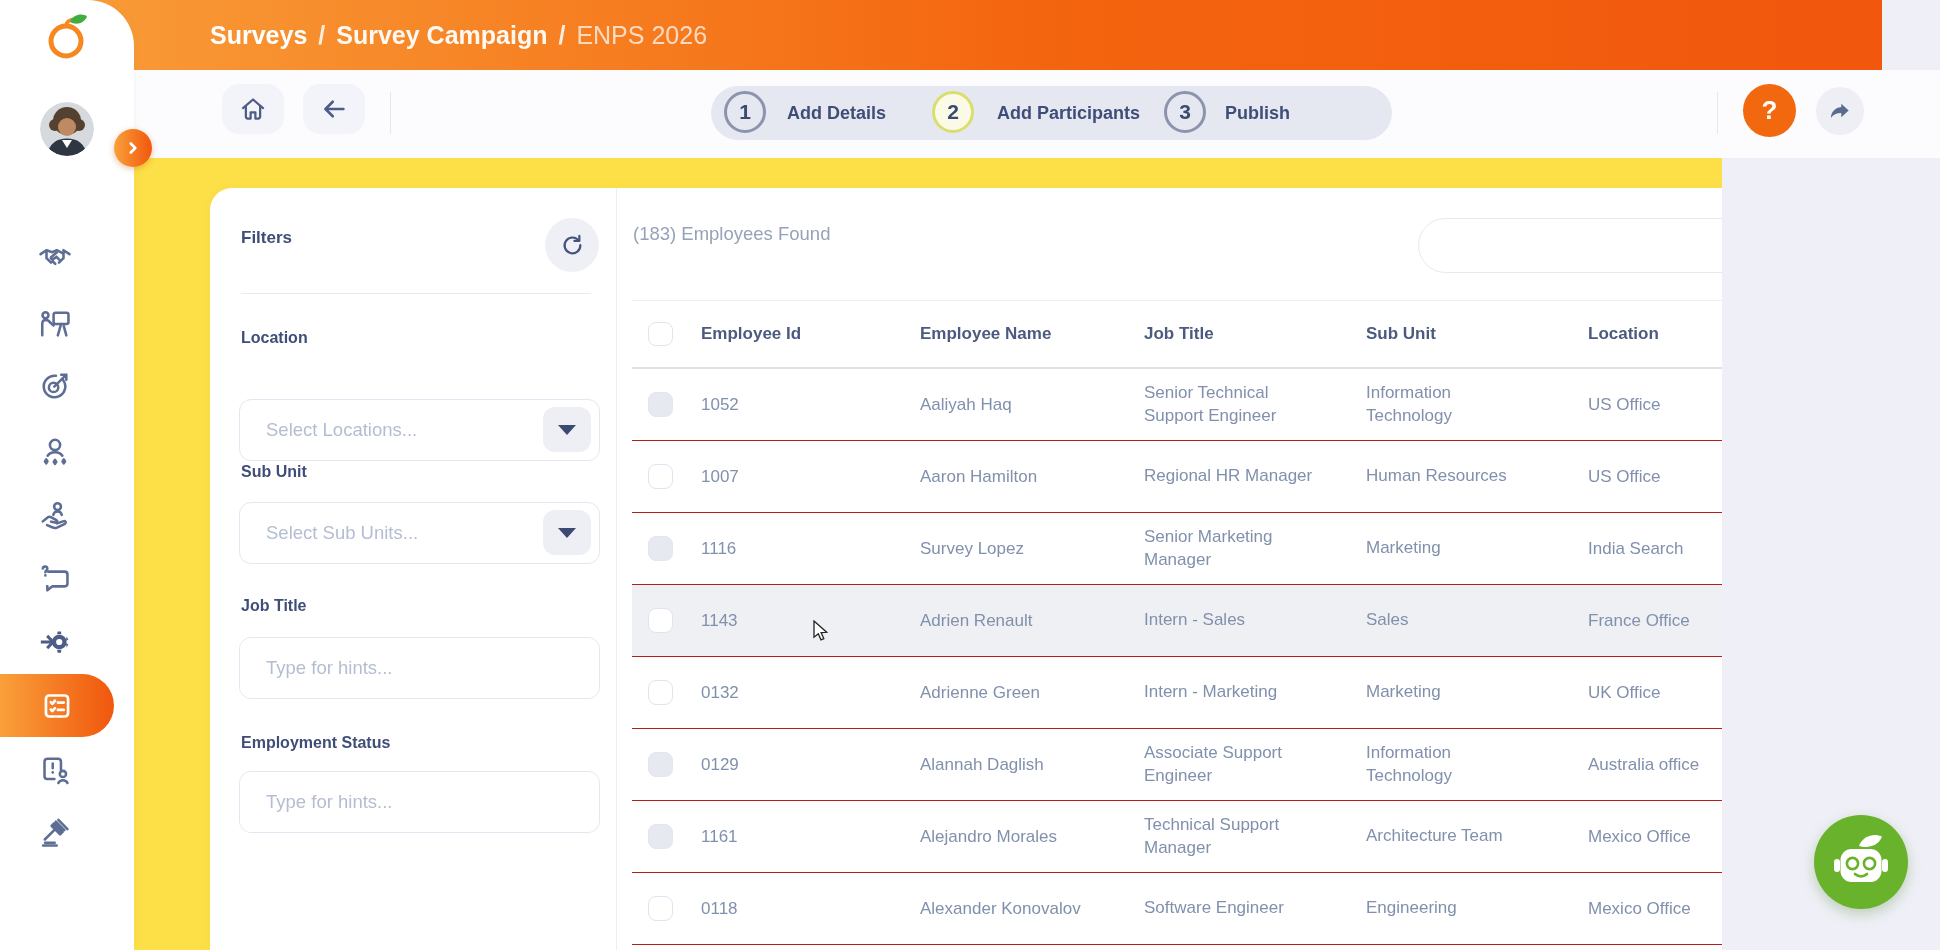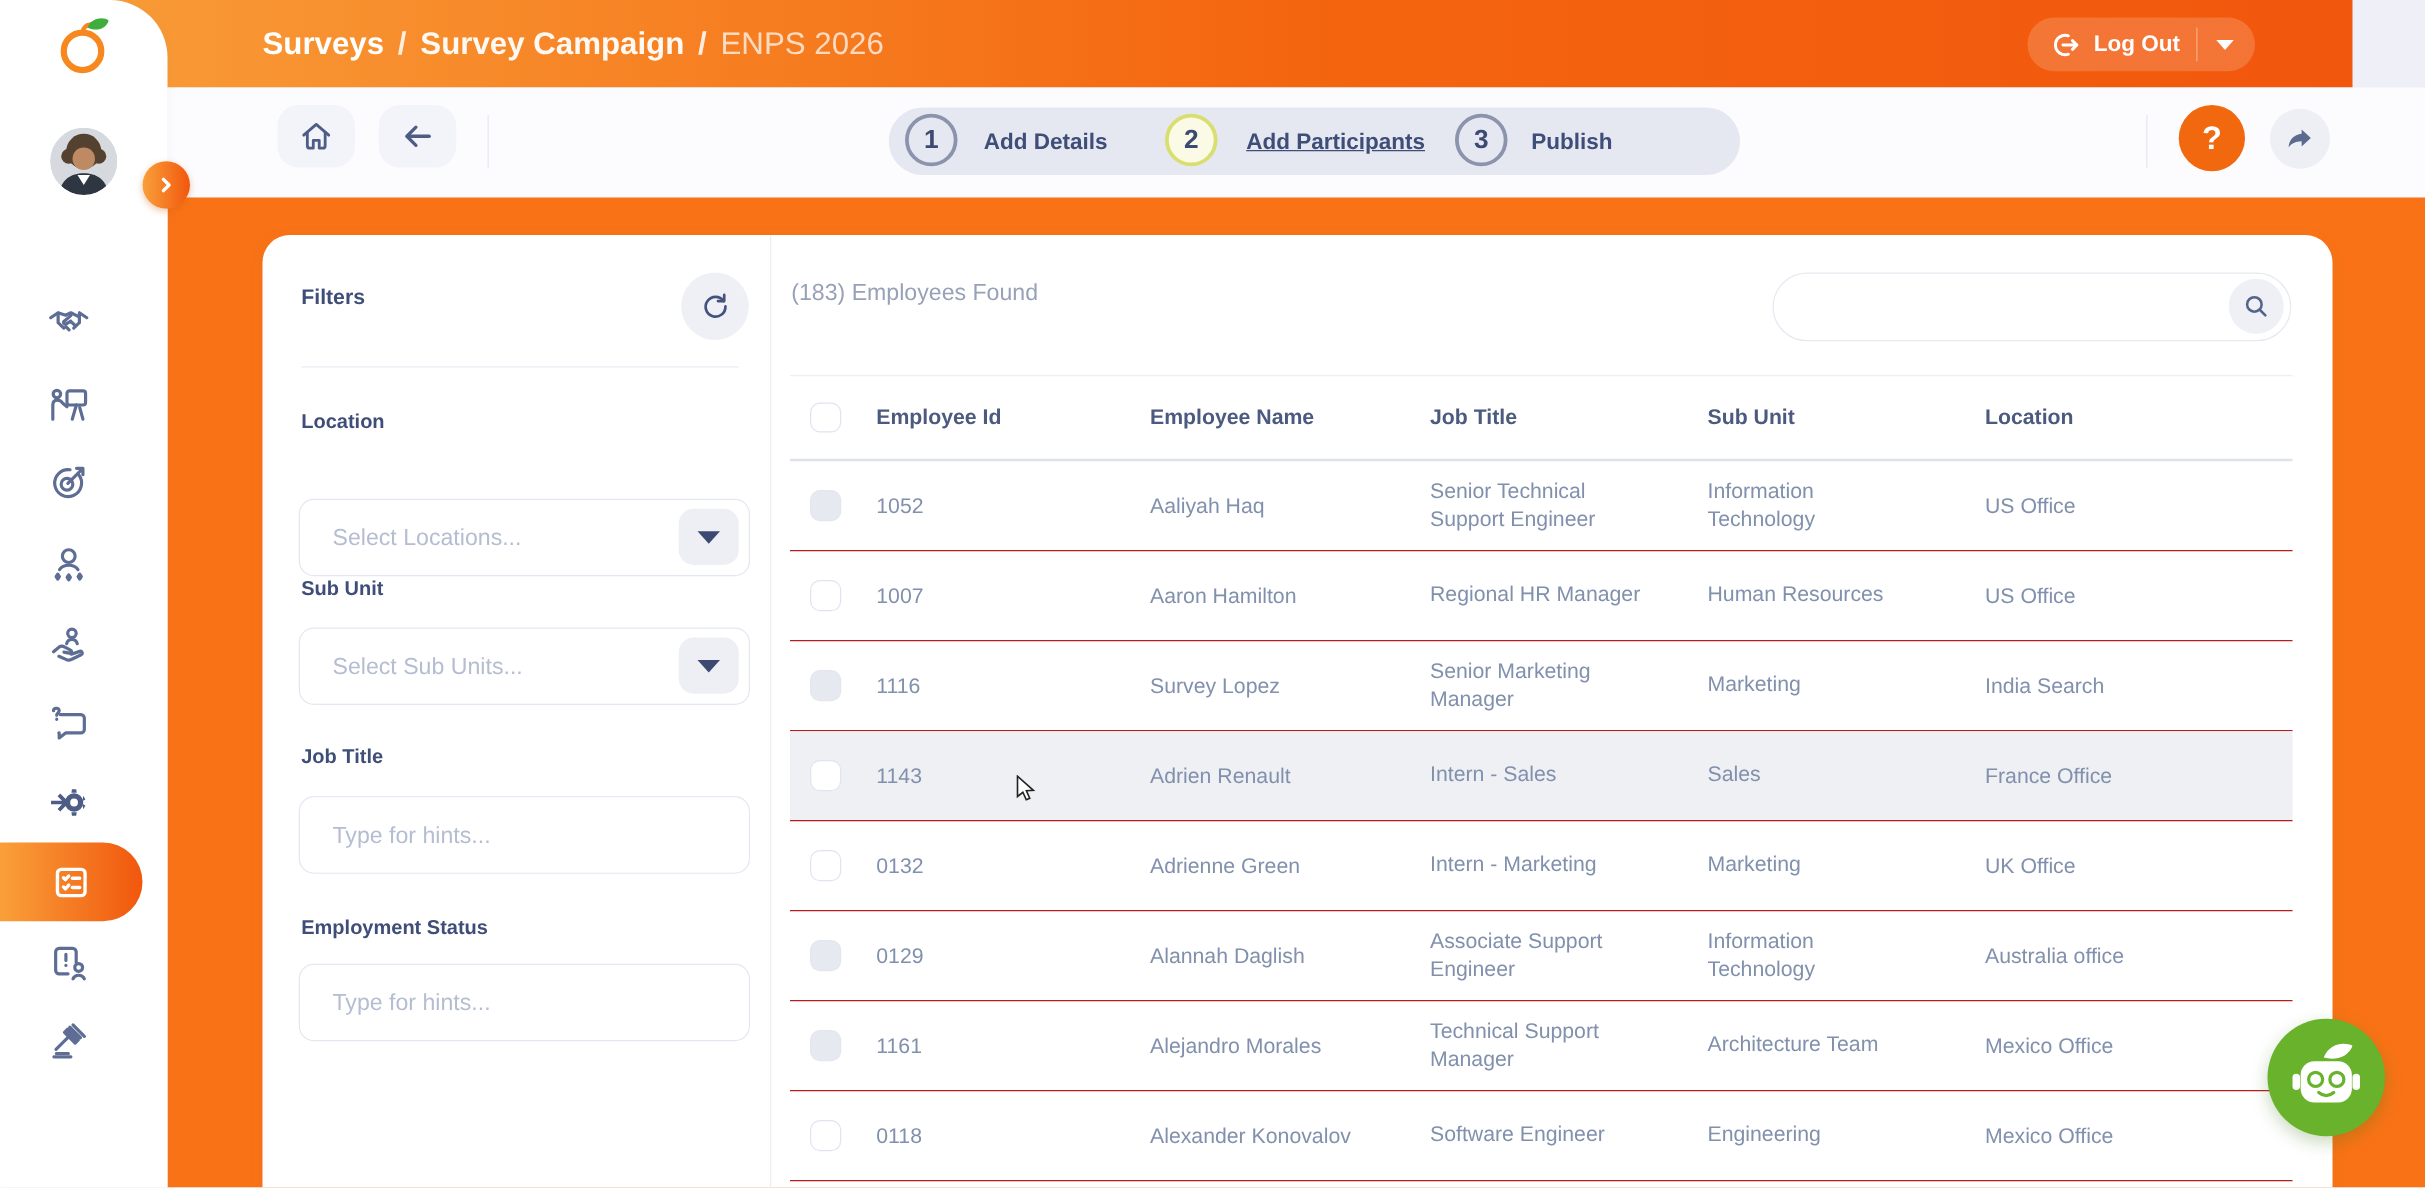--- a/index.html
+++ b/index.html
@@ -50,22 +50,22 @@
   .toggle { position:absolute; left:114px; top:129px; width:38px; height:38px; border-radius:50%;
     background:linear-gradient(90deg,#f9a03a,#f1570d); z-index:6; display:flex; align-items:center;
     justify-content:center; box-shadow:0 2px 6px rgba(200,90,20,.35); }
   .side-item { position:absolute; left:33px; width:44px; height:44px; display:flex;
     align-items:center; justify-content:center; }
   .side-item.active { left:0; width:114px; height:63px; border-radius:0 32px 32px 0;
     background:linear-gradient(90deg,#f9a03a,#f1570d); }
   .ic { display:flex; align-items:center; justify-content:center; }
 
   
-  .main { position:absolute; left:134px; top:158px; width:1806px; height:792px;
-    background:#f97316; overflow:hidden; z-index:1;text-decoration:underline; }
+  .main { position:absolute; left:134px; top:158px; width:1588px; height:792px;
+    background:#fde047; overflow:hidden; z-index:1;text-decoration:underline; }
   .card { position:absolute; left:76px; top:30px; width:1656px; height:800px; background:#fff;
     border-radius:22px; box-shadow:0 3px 14px rgba(90,100,140,.05); }
 
   
   .filters-col { position:absolute; left:0; top:0; width:407px; height:100%; border-right:1px solid #eceef4; }
   .filters-title { position:absolute; left:31px; top:40px; font-size:17px; font-weight:700; color:#3f4e78; }
   .refresh-btn { position:absolute; left:335px; top:30px; width:54px; height:54px; border-radius:50%;
     background:#eef0f6; display:flex; align-items:center; justify-content:center; }
   .filters-divider { position:absolute; left:31px; top:105px; width:350px; height:1px; background:#e9ebf2; }
   .f-label { position:absolute; left:31px; font-size:16px; font-weight:700; color:#3f4e78; }
@@ -115,32 +115,20 @@
 <body>
 
 <div class="header">
   <div class="breadcrumb">
     <span class="bc-root">Surveys</span>
     <span class="bc-sep">/</span>
     <span class="bc-mid">Survey Campaign</span>
     <span class="bc-sep">/</span>
     <span class="bc-leaf">ENPS 2026</span>
   </div>
-  <div class="logout-group">
-    <span class="ic">
-      <svg width="26" height="26" viewBox="0 0 24 24" fill="none" stroke="#fff" stroke-width="2.2" stroke-linecap="round" stroke-linejoin="round">
-        <path d="M14.5 5.2a7.2 7.2 0 1 0 0 13.6"></path>
-          <path d="M10.5 12h10"></path>
-          <path d="M17.5 8.8 20.8 12l-3.3 3.2"></path>
-      </svg>
-    </span>
-    <span class="logout-label">Log Out</span>
-    <span class="logout-div"></span>
-    <span class="caret-w"></span>
-  </div>
 </div>
 
 <div class="toolbar">
   <div class="tb-btn btn-home">
     <span class="ic">
       <svg width="30" height="30" viewBox="0 0 24 24" fill="none" stroke="#4d5d86" stroke-width="1.8" stroke-linecap="round" stroke-linejoin="round">
         <path d="M4 11.3 12 4.4l8 6.9"></path>
           <path d="M6.3 9.6V18a1.6 1.6 0 0 0 1.6 1.6h2.2v-5h3.8v5h2.2A1.6 1.6 0 0 0 17.7 18V9.6"></path>
       </svg>
     </span>
@@ -151,21 +139,21 @@
         <path d="M19.5 12H5.5"></path>
           <path d="M11 6.2 5.2 12l5.8 5.8"></path>
       </svg>
     </span>
   </div>
   <div class="tb-divider"></div>
   <div class="stepper">
       <div class="step-circle" style="left: 13px;">1</div>
       <div class="step-label" style="left: 76px;">Add Details</div>
       <div class="step-circle active" style="left: 221px;">2</div>
-      <div class="step-label" style="left: 286px; text-decoration: underline;">Add Participants</div>
+      <div class="step-label" style="left: 286px;">Add Participants</div>
       <div class="step-circle" style="left: 453px;">3</div>
       <div class="step-label" style="left: 514px;">Publish</div>
     </div>
   <div class="help-divider"></div>
   <div class="round-btn help-btn">
     <span>?</span>
   </div>
   <div class="round-btn share-btn">
     <span class="ic">
       <svg width="26" height="26" viewBox="0 0 24 24" fill="#5b6b8e">

